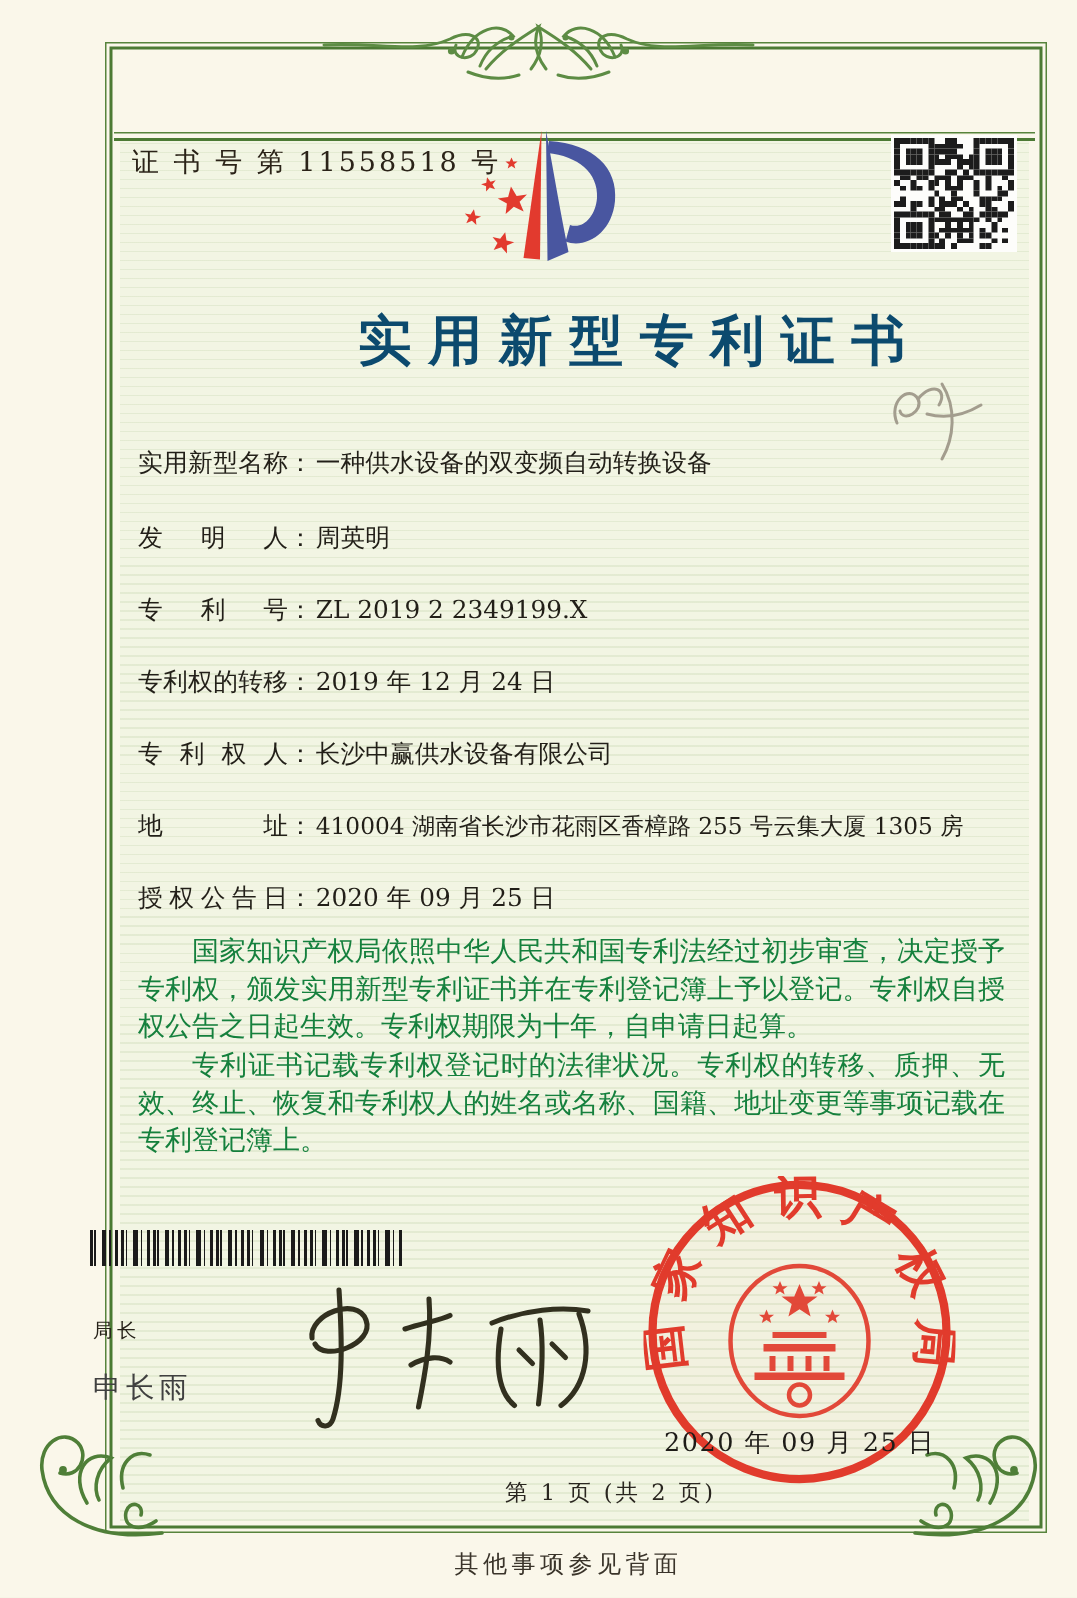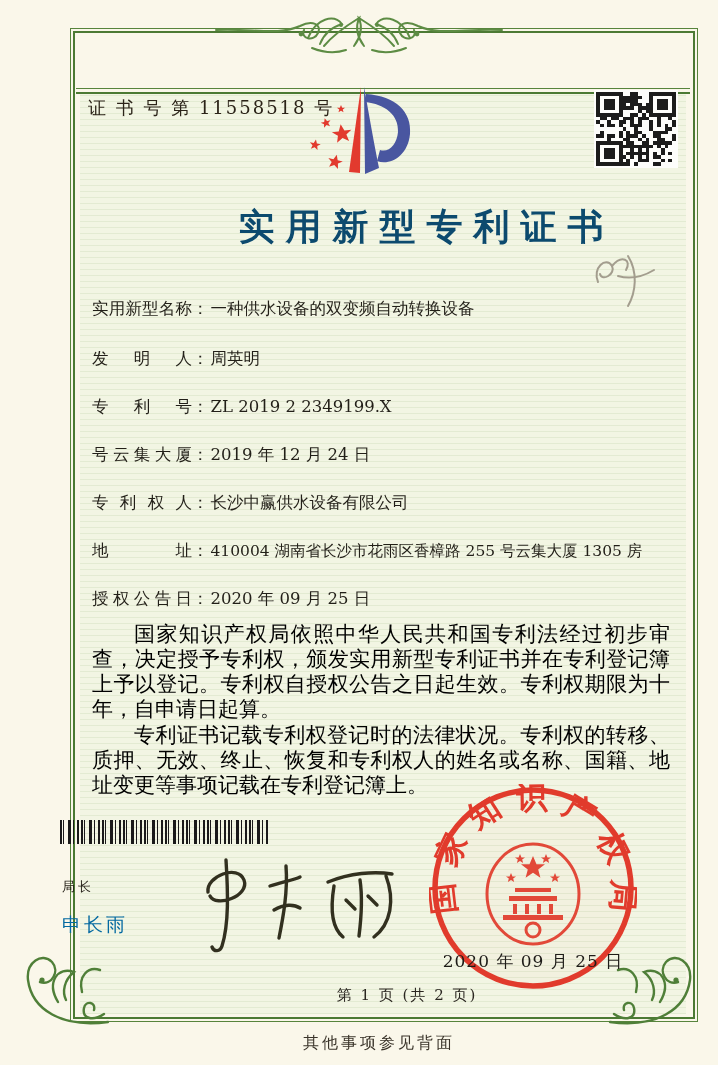--- a/index.html
+++ b/index.html
@@ -43,33 +43,33 @@
     left:73px;top:203px;width:696px;text-align:center;
     font-size:36px;font-weight:bold;letter-spacing:11px;color:#0c4a6e;
     text-indent:11px;white-space:nowrap;
   }
   
   .row{left:92px;width:590px;font-size:16.5px;white-space:nowrap;color:#221f18;}
   .lbl{display:inline-block;width:100px;text-align:justify;text-align-last:justify;vertical-align:bottom;}
   .row .sep{margin:0 2px 0 0;}
   .grant-no{position:absolute;left:278px;top:0;white-space:nowrap;}
   
-  .paras{left:92px;top:622px;width:578px;font-size:21px;line-height:25px;
-    text-align:justify;color:#000000;}
+  .paras{left:92px;top:622px;width:578px;font-size:18px;line-height:25px;
+    text-align:justify;color:#15803d;}
   .paras p{margin:0 0 1px 0;text-indent:2em;}
   
   .barcode{
     left:60px;top:820px;width:210px;height:24px;
     background:repeating-linear-gradient(90deg,
       #1a1a1a 0 2px,transparent 2px 3px,#1a1a1a 3px 4px,transparent 4px 8px,
       #1a1a1a 8px 11px,transparent 11px 13px,#1a1a1a 13px 14px,transparent 14px 17px,
       #1a1a1a 17px 19px,transparent 19px 21px);
   }
   .director-title{left:62px;top:878px;font-size:13px;letter-spacing:3px;color:#262219;}
-  .director-name{left:62px;top:912px;font-size:19px;letter-spacing:3px;color:#0369a1;}
+  .director-name{left:62px;top:912px;font-size:19px;letter-spacing:3px;color:#404040;}
   .signature{left:182px;top:852px;width:224px;height:104px;}
   .seal{left:429px;top:784px;width:208px;height:208px;}
   .seal-date{left:433px;top:950px;width:200px;text-align:center;font-size:17px;
     letter-spacing:1px;color:#1e1c18;z-index:6;}
   .page-indicator{left:73px;top:986px;width:620px;text-align:center;font-size:15px;
     letter-spacing:2px;color:#2a2620;padding-left:24px;}
   .back-note{left:0;top:1033px;width:718px;text-align:center;font-size:16px;
     letter-spacing:3px;color:#3a342a;padding-left:20px;}
   
   .orn{pointer-events:none;}
@@ -598,21 +598,21 @@
 <div class="abs row z3" style="top:298px">
   <span class="lbl">实用新型名称</span><span class="sep">：</span><span>一种供水设备的双变频自动转换设备</span>
 </div>
 <div class="abs row z3" style="top:348px">
   <span class="lbl">发明人</span><span class="sep">：</span><span>周英明</span>
 </div>
 <div class="abs row z3" style="top:396px">
   <span class="lbl">专利号</span><span class="sep">：</span><span>ZL 2019 2 2349199.X</span>
 </div>
 <div class="abs row z3" style="top:444px">
-  <span class="lbl">号云集大厦</span><span class="sep">：</span><span>2019 年 12 月 24 日</span>
+  <span class="lbl">专利权的转移</span><span class="sep">：</span><span>2019 年 12 月 24 日</span>
 </div>
 <div class="abs row z3" style="top:492px">
   <span class="lbl">专利权人</span><span class="sep">：</span><span>长沙中赢供水设备有限公司</span>
 </div>
 <div class="abs row z3" style="top:540px">
   <span class="lbl">地址</span><span class="sep">：</span><span style="font-size:15.5px">410004 湖南省长沙市花雨区香樟路 255 号云集大厦 1305 房</span>
 </div>
 <div class="abs row z3" style="top:588px">
   <span class="lbl">授权公告日</span><span class="sep">：</span><span>2020 年 09 月 25 日</span>
 </div>

